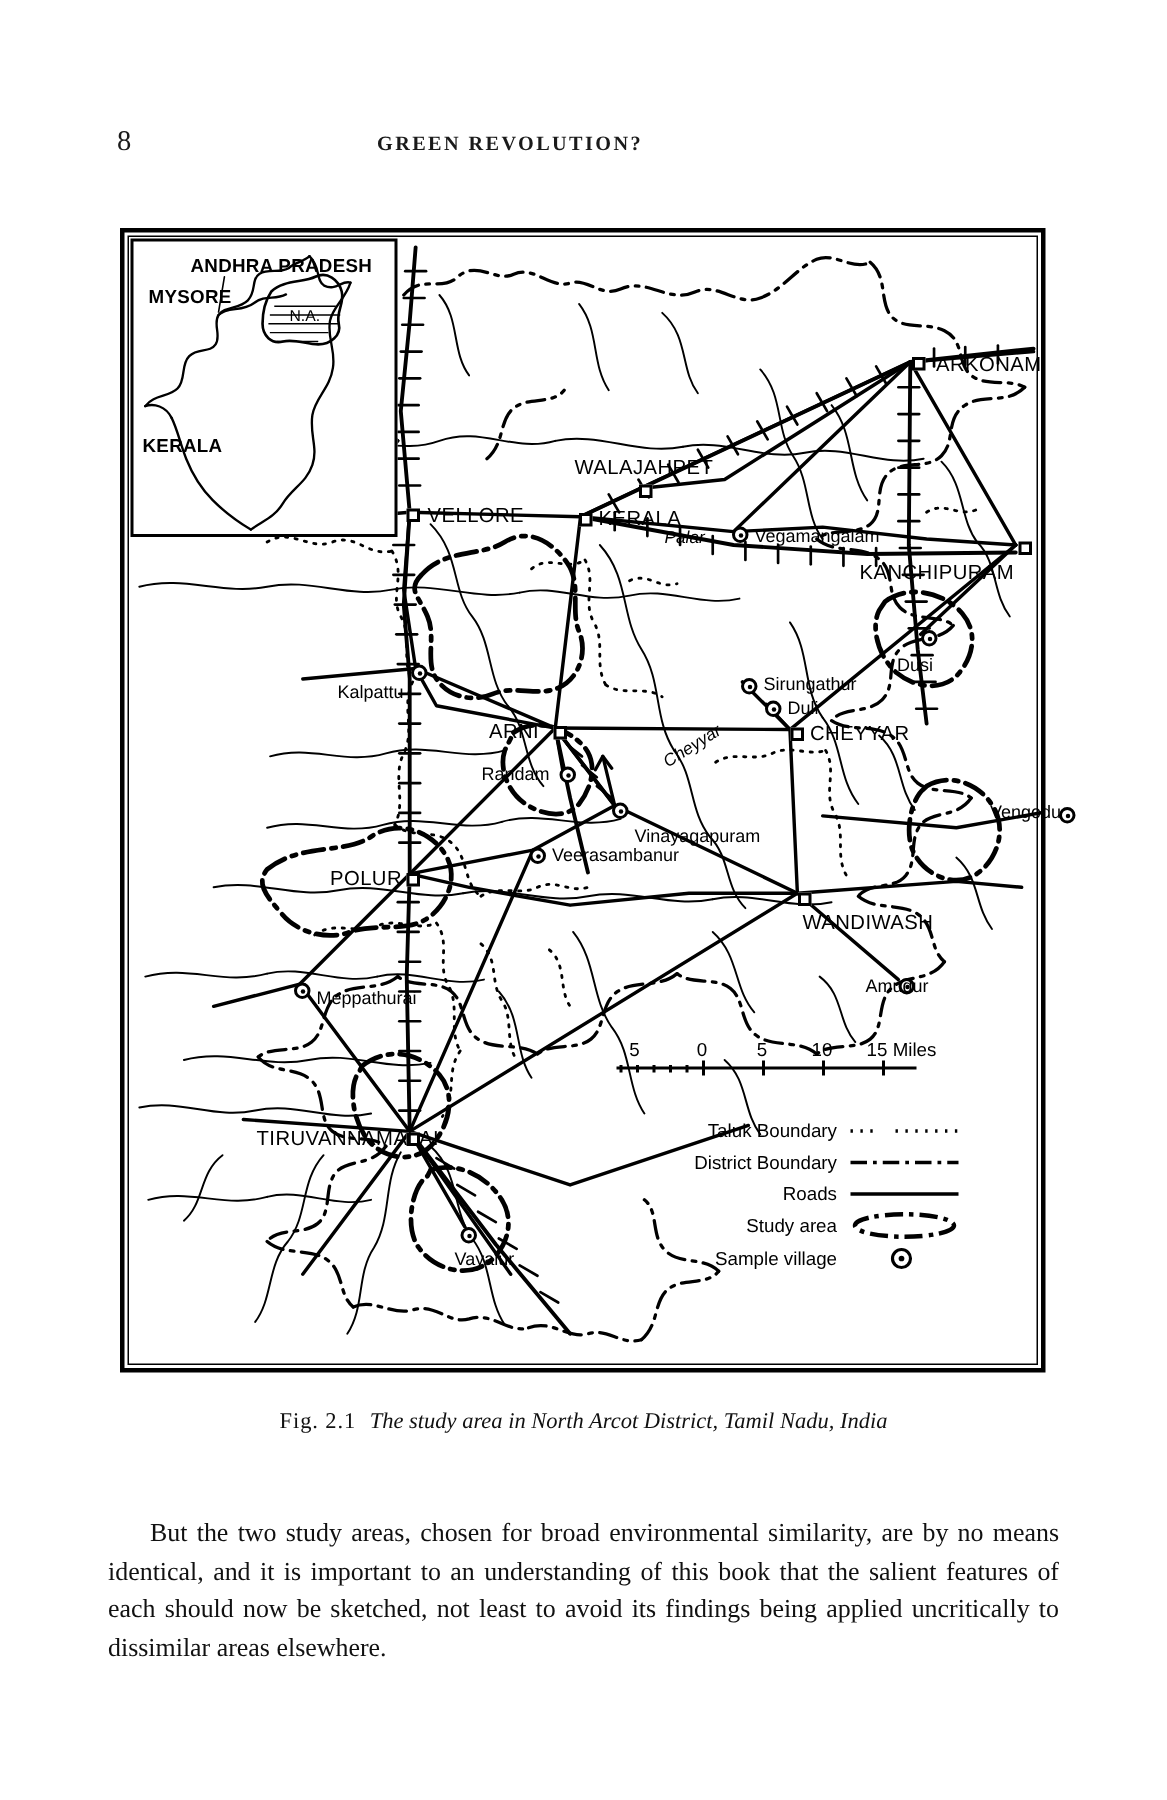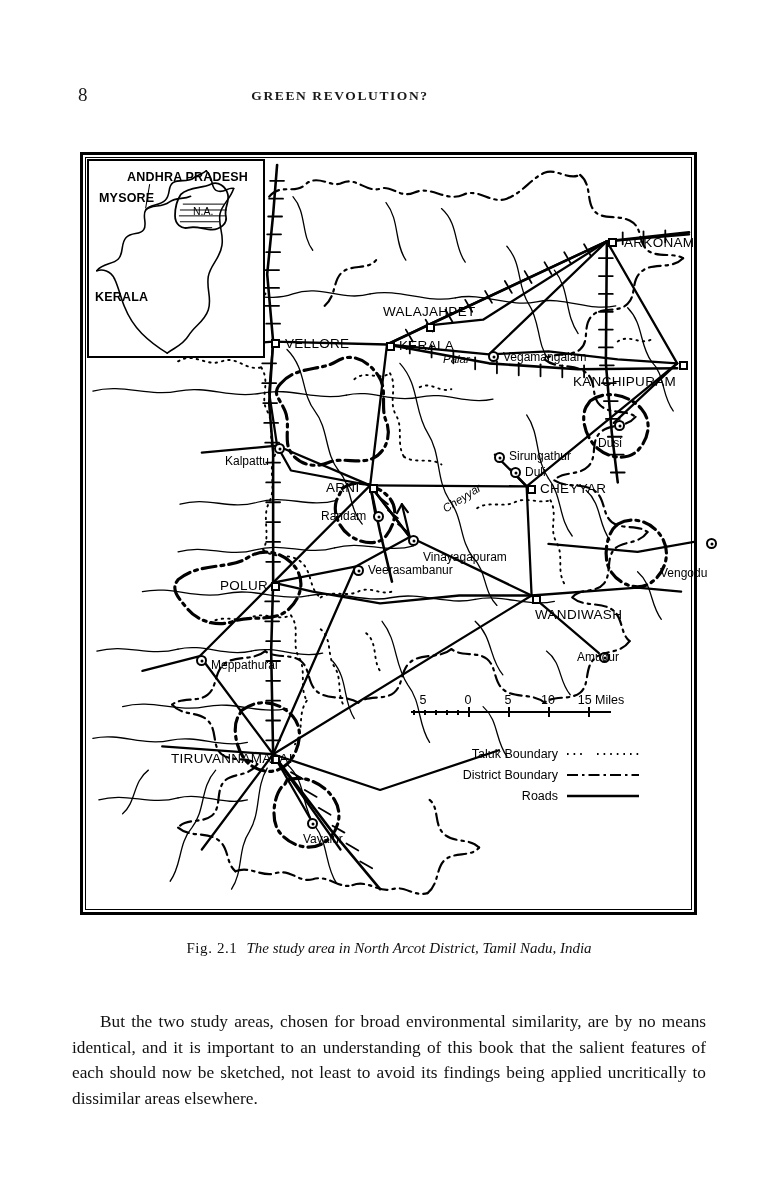--- a/index.html
+++ b/index.html
@@ -598,21 +598,21 @@
   <div class="marker-village" style="left:290px; top:356px;"></div>
   <div class="map-label lab-village" style="left:238px; top:355px;">Randam</div>
 
   <div class="marker-village" style="left:325px; top:380px;"></div>
   <div class="map-label lab-village" style="left:340px; top:396px;">Vinayagapuram</div>
 
   <div class="marker-village" style="left:270px; top:410px;"></div>
   <div class="map-label lab-village" style="left:285px; top:409px;">Veerasambanur</div>
 
   <div class="marker-village" style="left:623px; top:383px;"></div>
-  <div class="map-label lab-village" style="left:577px; top:412px;">Vengodu</div>
+  <div class="map-label lab-village" style="left:577px; top:380px;">Vengodu</div>
 
   <div class="marker-village" style="left:516px; top:497px;"></div>
   <div class="map-label lab-village" style="left:494px; top:496px;">Amudur</div>
 
   <div class="marker-village" style="left:113px; top:500px;"></div>
   <div class="map-label lab-village" style="left:128px; top:504px;">Meppathurai</div>
 
   <div class="marker-village" style="left:224px; top:663px;"></div>
   <div class="map-label lab-village" style="left:220px; top:678px;">Vayalur</div>
 
@@ -665,21 +665,38 @@
     <div class="legend-row">
       <span class="legend-label">Roads</span>
       <span class="legend-symbol">
         <svg width="78" height="18" viewBox="0 0 78 18" xmlns="http://www.w3.org/2000/svg">
           <path d="M2 9 H74" stroke="#000" stroke-width="2.4" fill="none"></path>
         </svg>
       </span>
     </div>
 
 
-
+    <div class="legend-row">
+      <span class="legend-label">Study area</span>
+      <span class="legend-symbol">
+        <svg width="78" height="18" viewBox="0 0 78 18" xmlns="http://www.w3.org/2000/svg">
+          <ellipse cx="38" cy="9" rx="33" ry="7.5" fill="none" stroke="#000" stroke-width="3" stroke-dasharray="12,4,3,4"></ellipse>
+        </svg>
+      </span>
+    </div>
+
+    <div class="legend-row" style="height:24px;">
+      <span class="legend-label">Sample village</span>
+      <span class="legend-symbol">
+        <svg width="78" height="18" viewBox="0 0 78 18" xmlns="http://www.w3.org/2000/svg">
+          <circle cx="36" cy="9" r="6" fill="none" stroke="#000" stroke-width="2.1"></circle>
+          <circle cx="36" cy="9" r="1.9" fill="#000"></circle>
+        </svg>
+      </span>
+    </div>
 
   </div>
 
 </div>
 
 <div class="caption">
   <span class="fig-tag">Fig. 2.1</span><span class="cap-title">The study area in North Arcot District, Tamil Nadu, India</span>
 </div>
 
 <p class="body-text">But the two study areas, chosen for broad environmental similarity, are by no means identical, and it is important to an understanding of this book that the salient features of each should now be sketched, not least to avoid its findings being applied uncritically to dissimilar areas elsewhere.</p>

